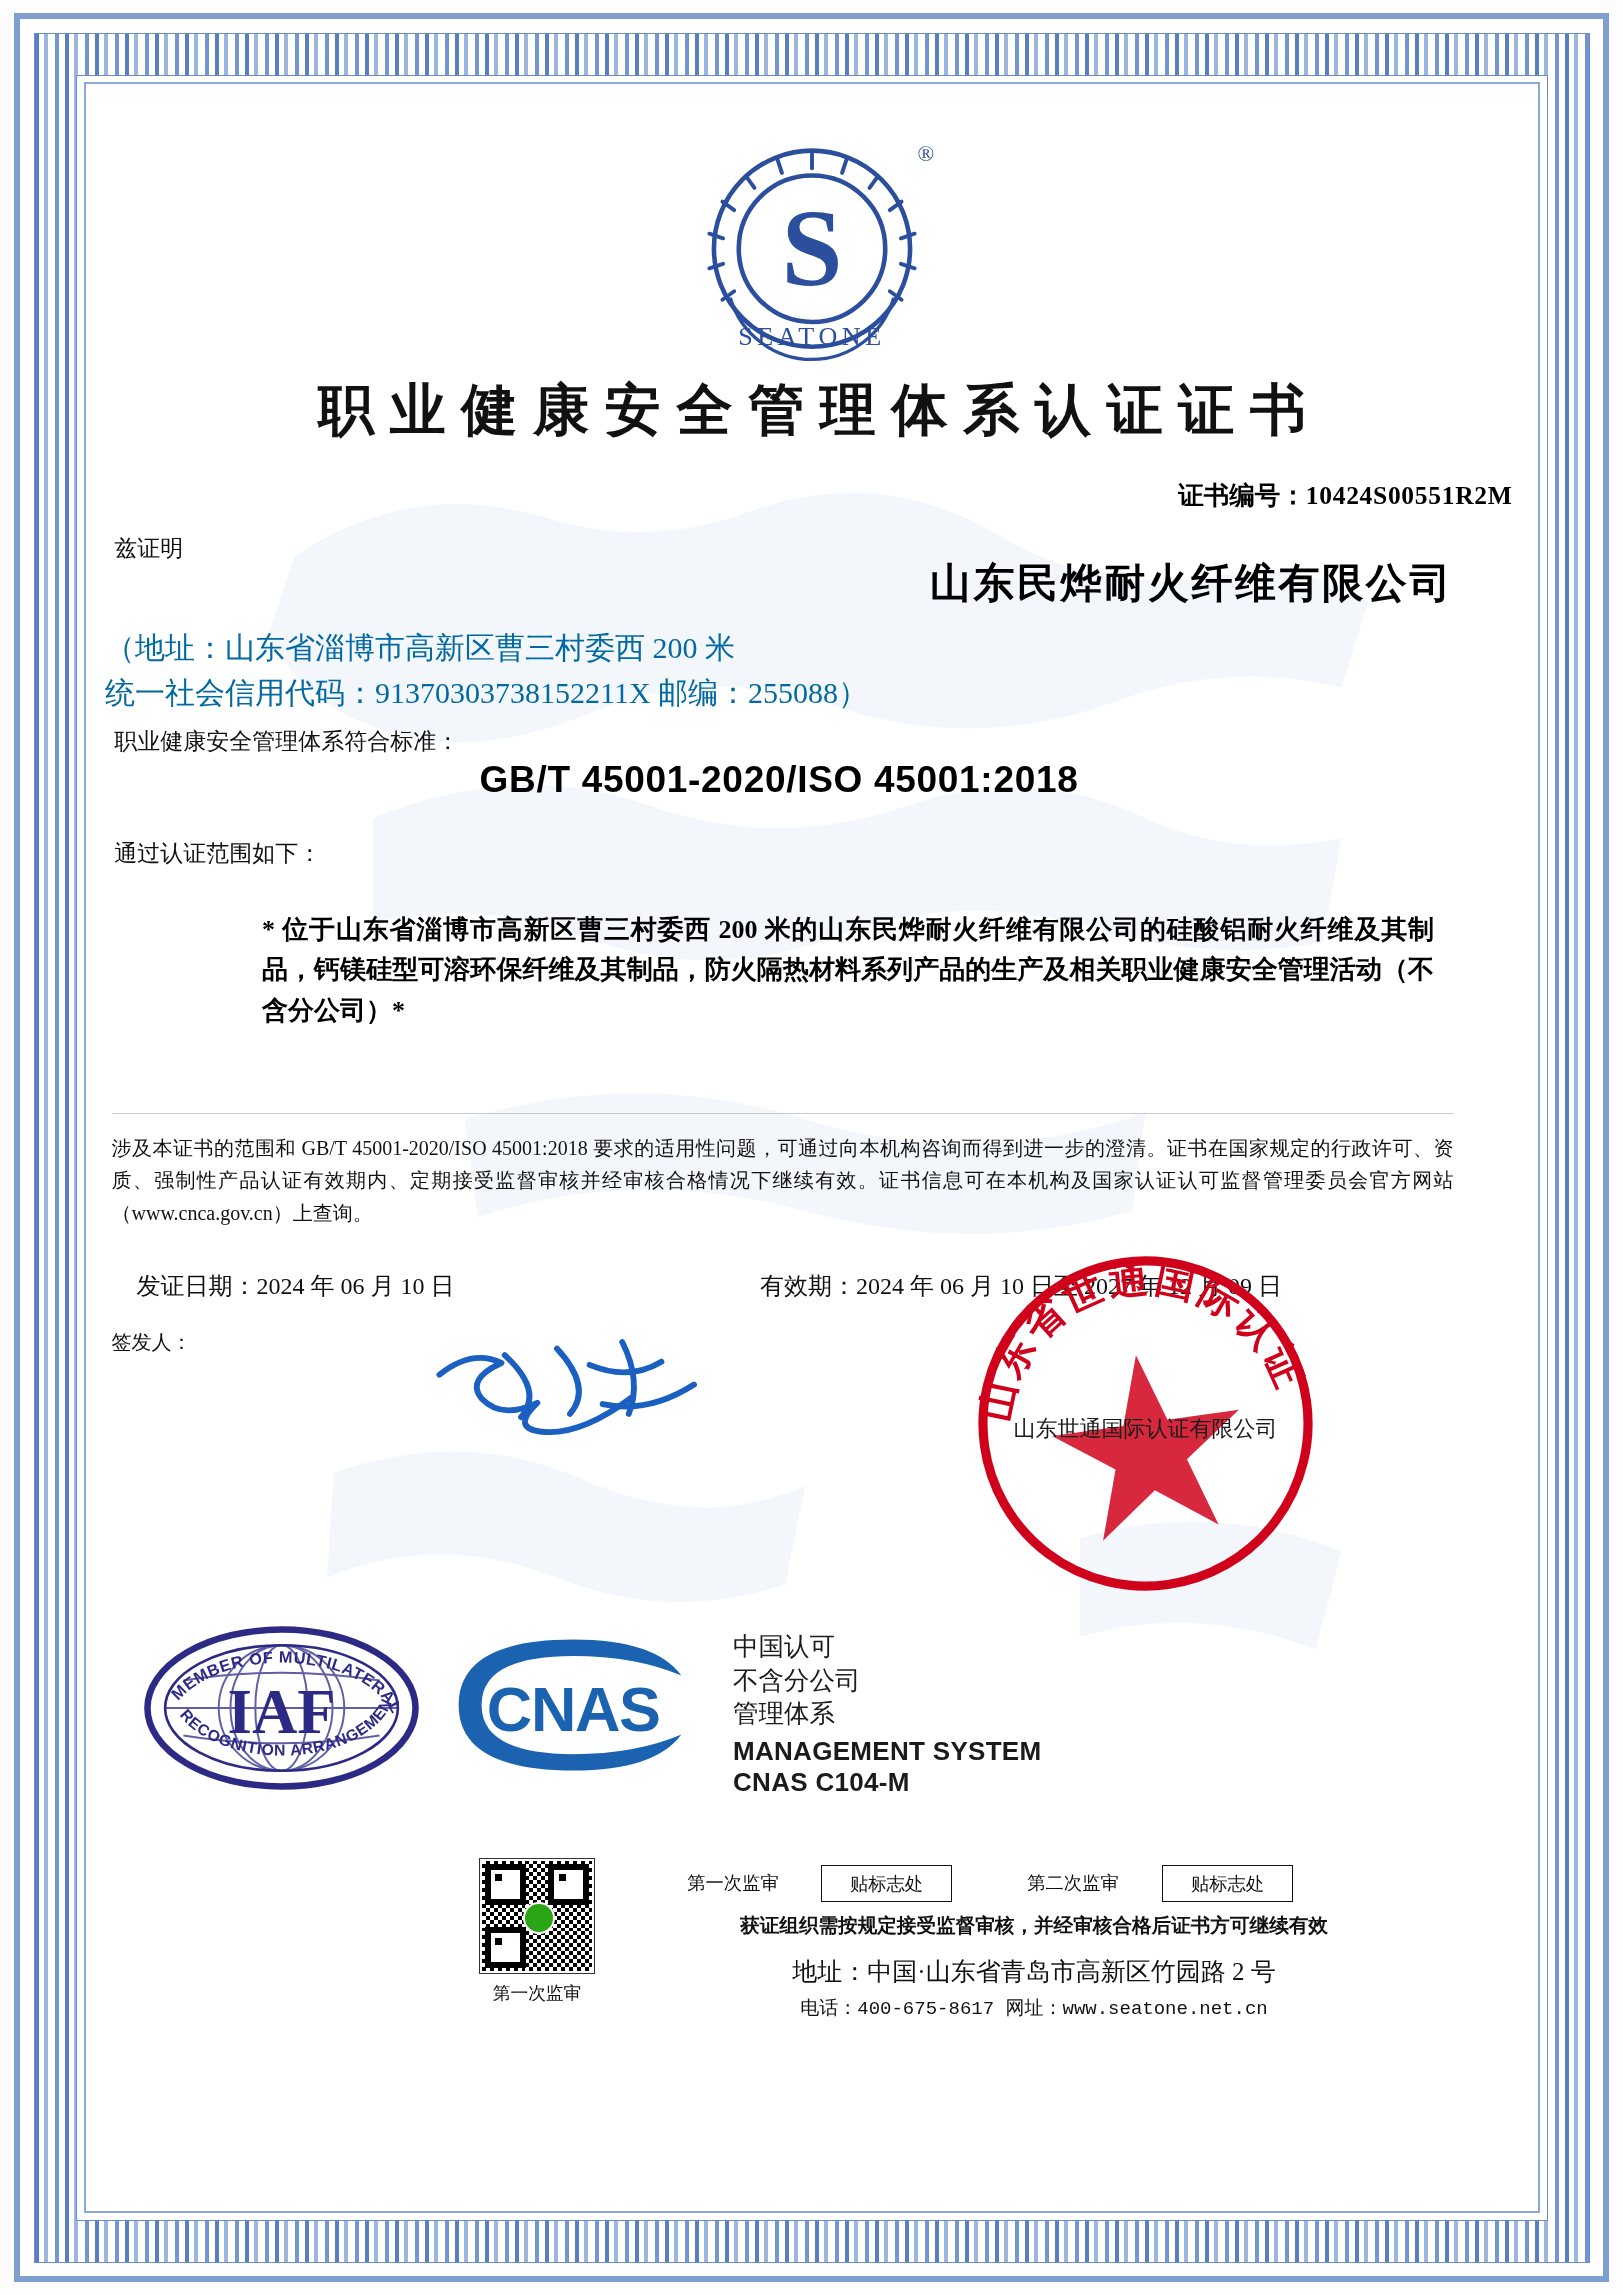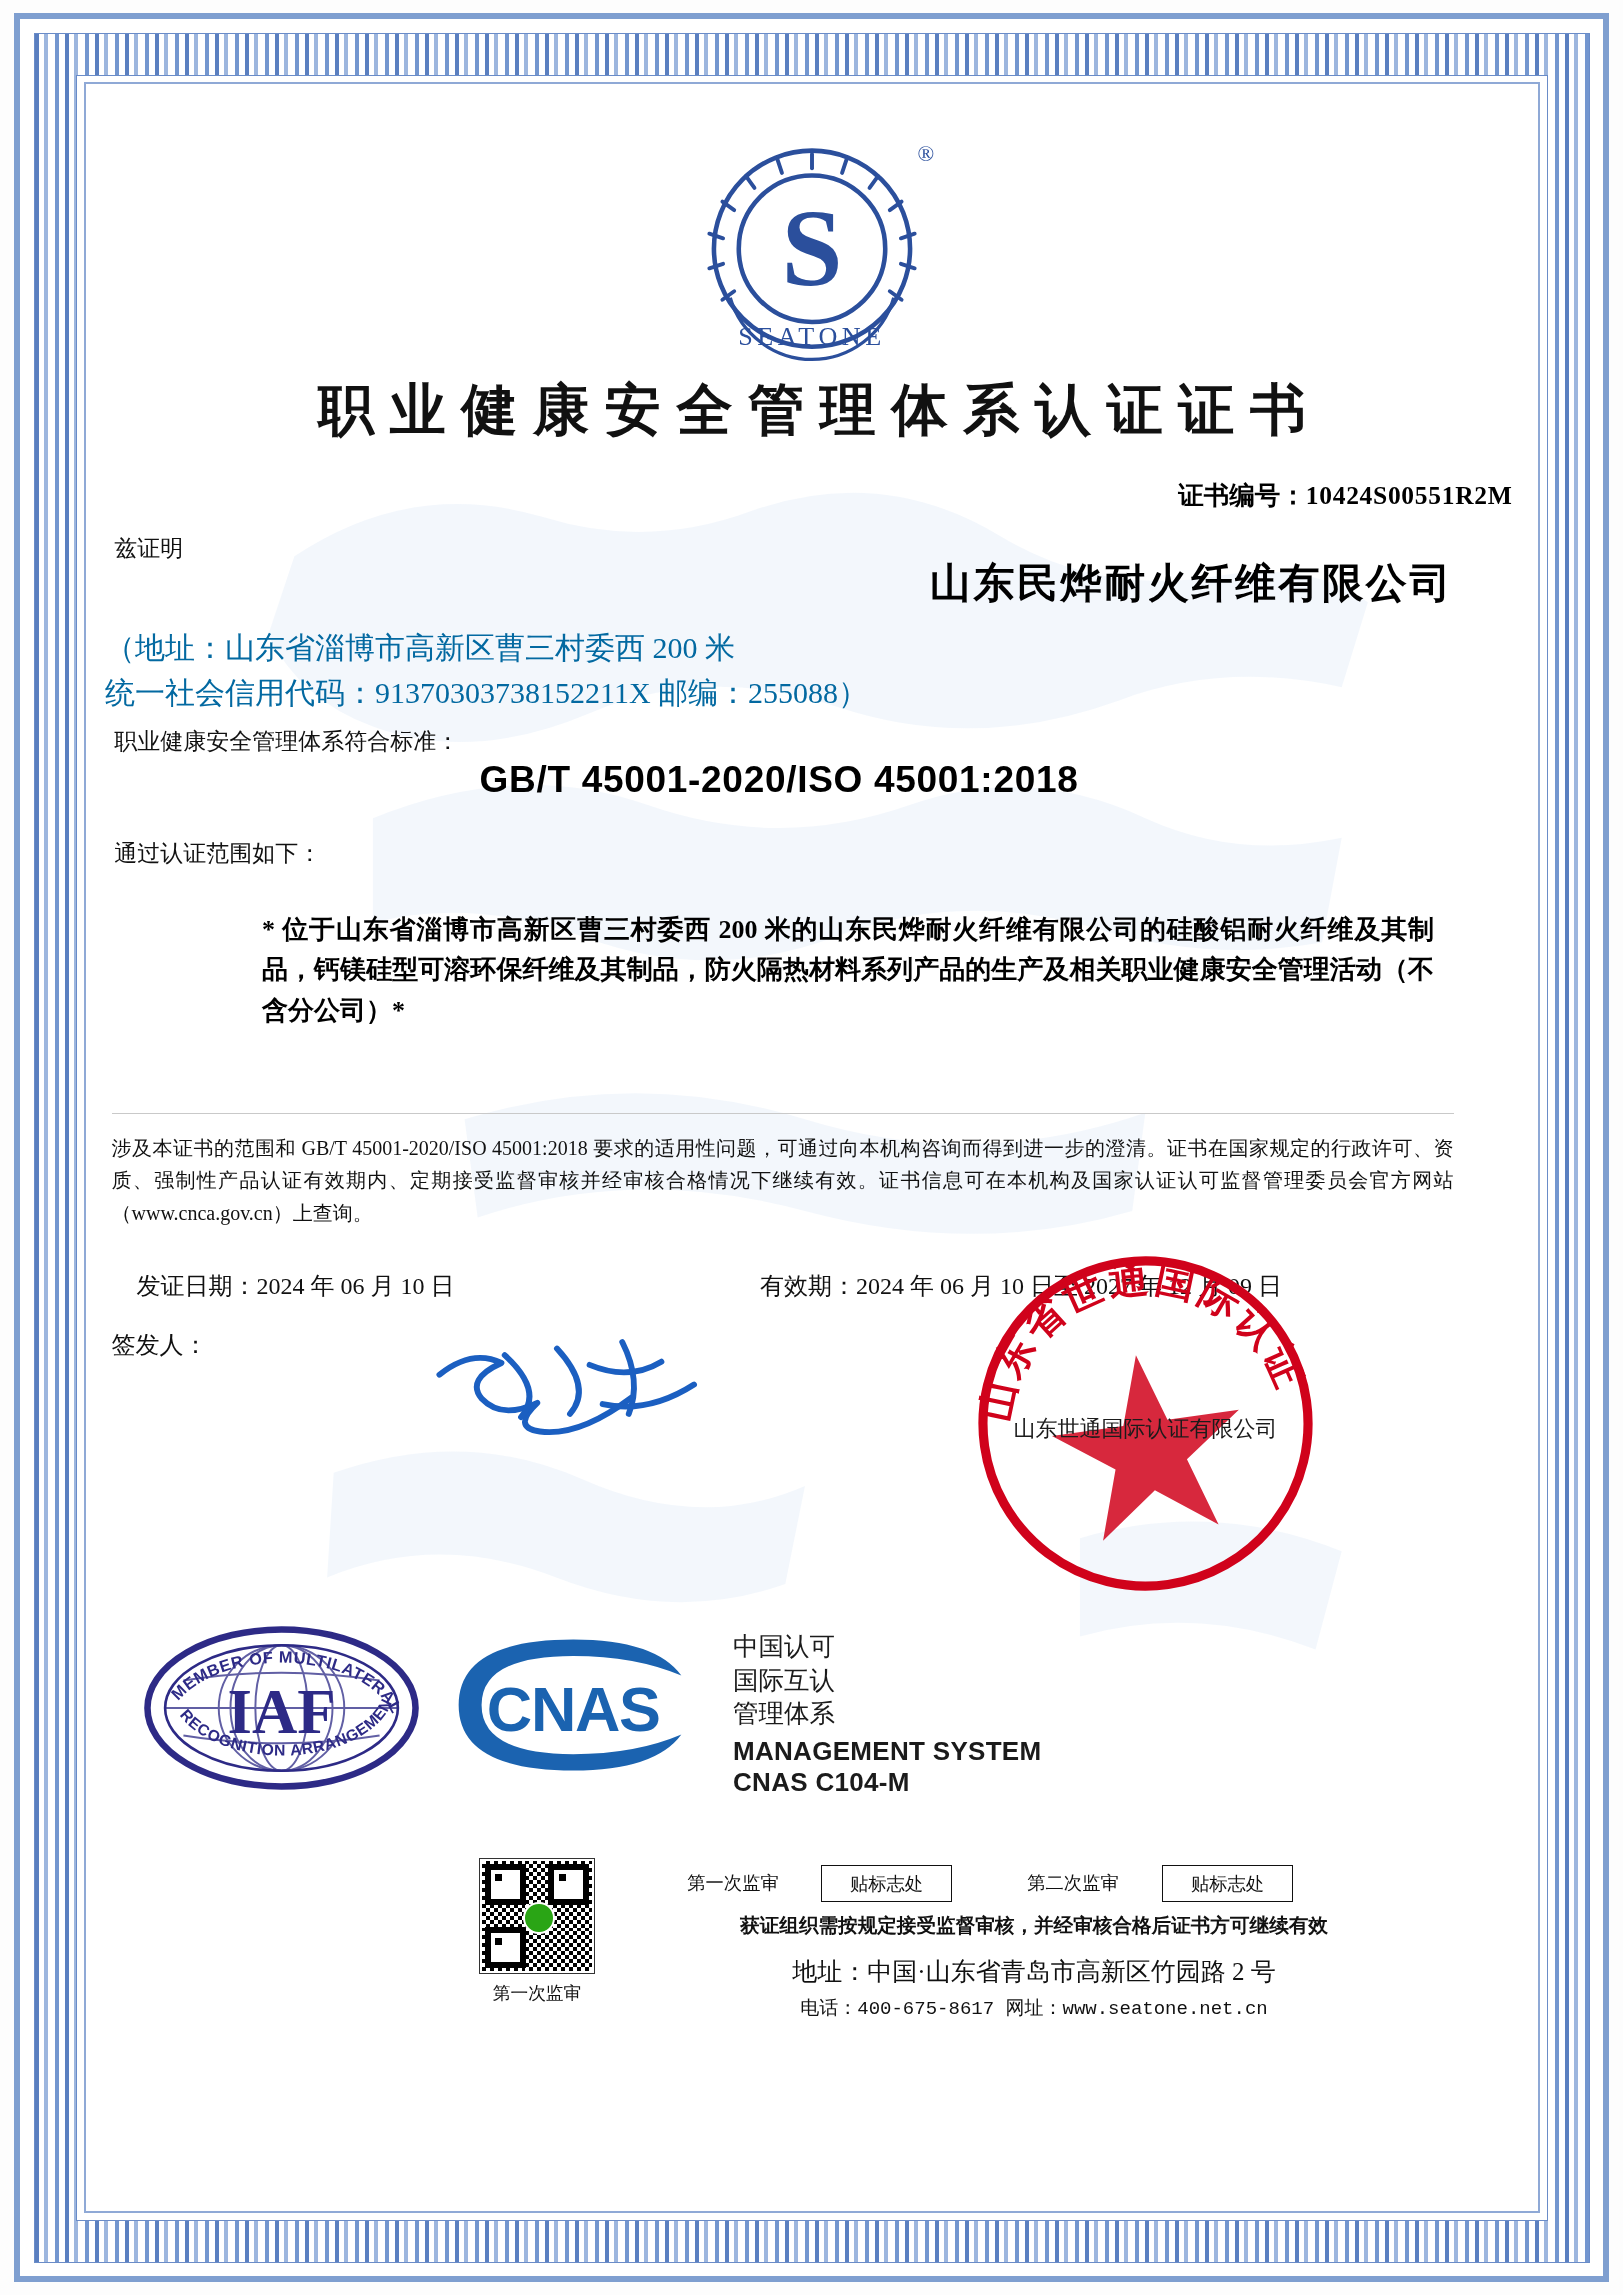--- a/index.html
+++ b/index.html
@@ -222,21 +222,21 @@
     position: absolute;
     left: 655px; top: 1172px;
     font-size: 24px;
     color: #111;
     font-family: "Liberation Serif", serif;
     white-space: nowrap;
   }
   .signer-label {
     position: absolute;
     left: 6.5px; top: 1231px;
-    font-size: 24px;
+    font-size: 20px;
     color: #111;
     font-family: "Liberation Serif", serif;
   }
 
   
   .signature {
     position: absolute;
     left: 321px; top: 1231px;
     width: 288px; height: 111px;
   }
@@ -494,21 +494,21 @@
       <text x="210" y="168" text-anchor="middle" font-family="Liberation Serif, serif" font-size="96" font-weight="bold" fill="#2d2a86">IAF</text>
     </svg>
 
     <svg class="cnas" viewBox="0 0 400 250">
       <path d="M30 125 q0 -100 175 -100 q125 0 165 55 q-70 -30 -165 -30 q-140 0 -140 75 q0 75 140 75 q95 0 165 -30 q-40 55 -165 55 q-175 0 -175 -100 z" fill="#1b63b0"></path>
       <text x="205" y="165" text-anchor="middle" font-family="Liberation Sans, sans-serif" font-size="96" font-weight="bold" fill="#1b63b0" letter-spacing="-2">CNAS</text>
     </svg>
 
     <div class="cnas-text">
       <div class="cn">中国认可</div>
-      <div class="cn">国际互认</div>
+      <div class="cn">不含分公司</div>
       <div class="cn">管理体系</div>
       <div class="en">MANAGEMENT SYSTEM</div>
       <div class="code">CNAS C104-M</div>
     </div>
 
     <div class="qr-block">
       <div class="qr">
         <span class="eye tl">
             <i></i>
           </span>

